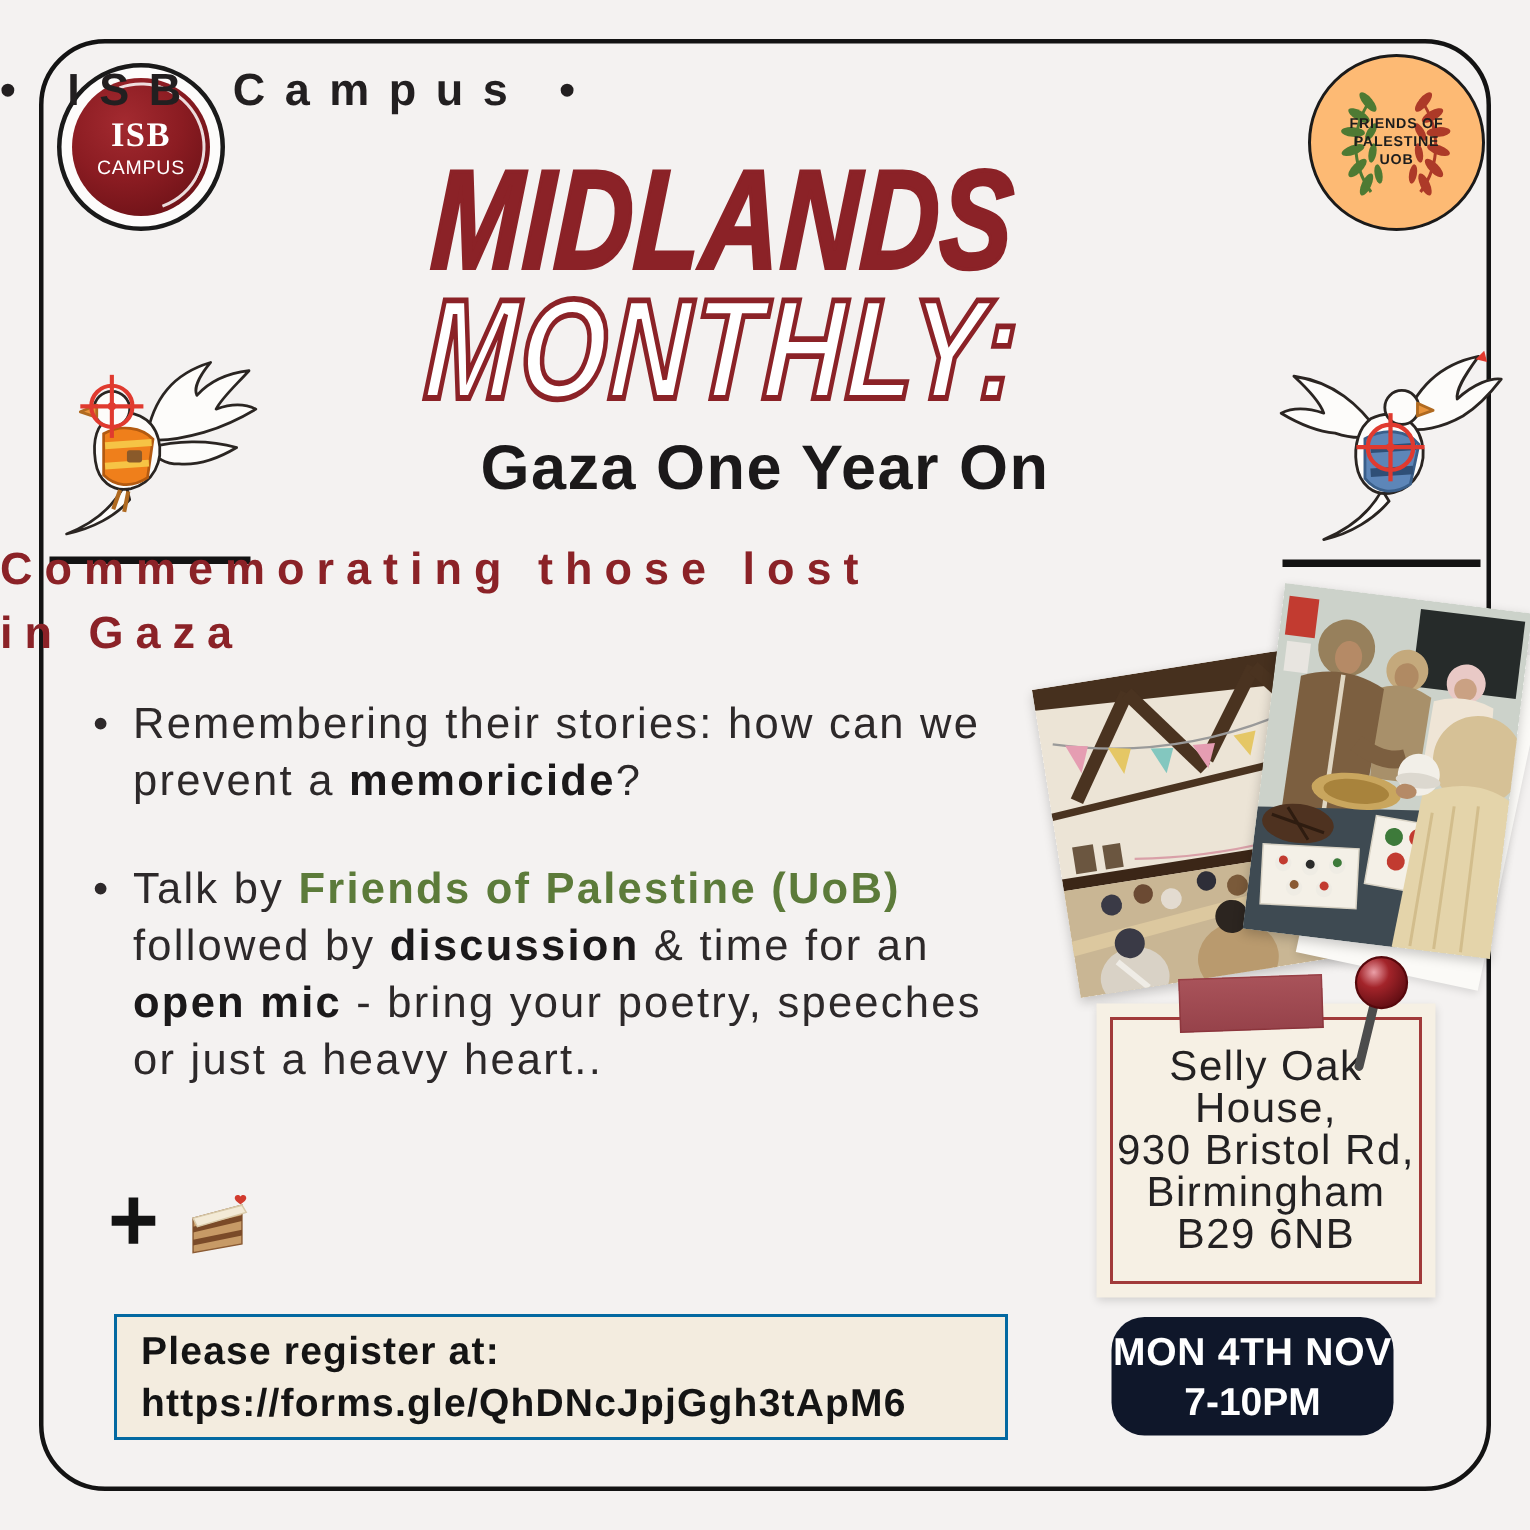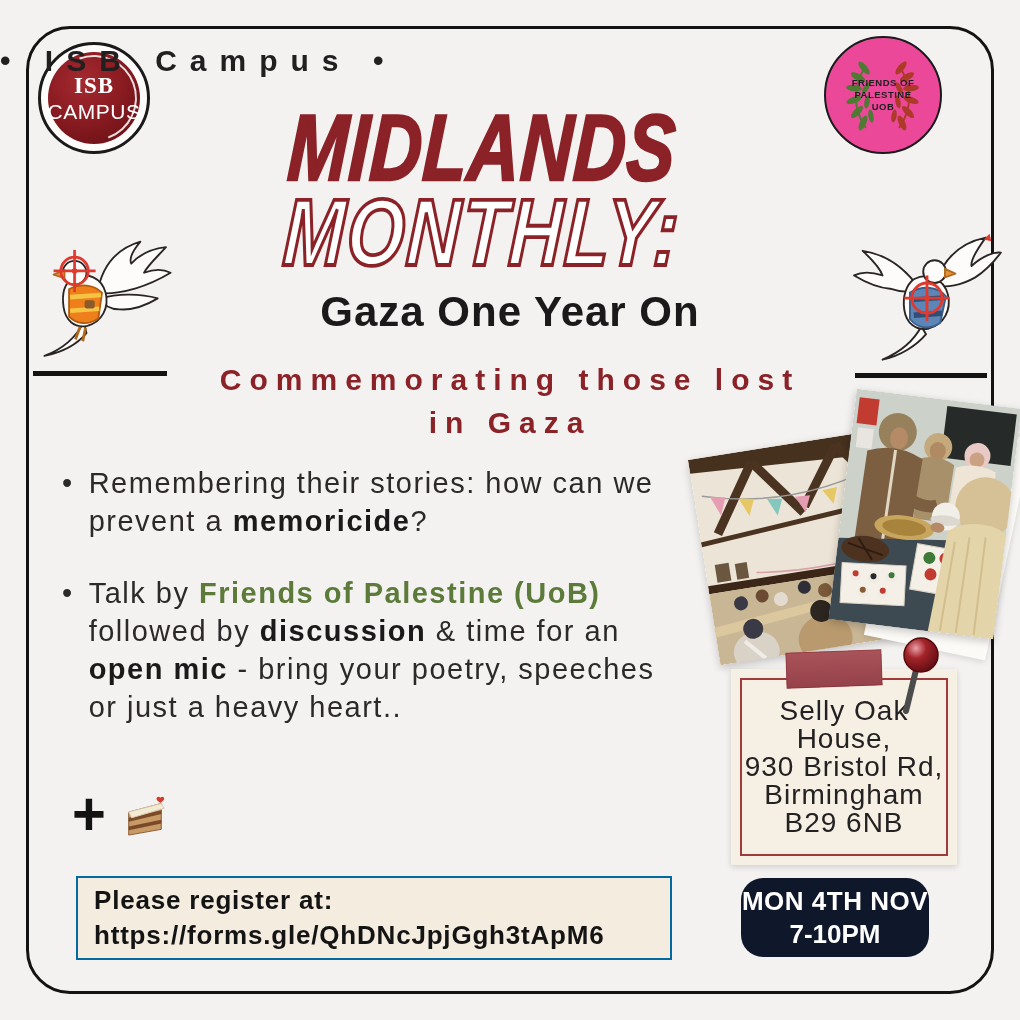--- a/index.html
+++ b/index.html
@@ -23,38 +23,38 @@
 
   .logo-isb{position:absolute;left:38px;top:42px;width:112px;height:112px;border-radius:50%;
     background:#fdfcfb;border:3px solid #1a1a1a;box-sizing:border-box;}
   .isb-inner{position:absolute;inset:7px;border-radius:50%;
     background:radial-gradient(circle at 38% 32%,#a32a30 0%,#8b1c22 45%,#5f0d12 100%);
     display:flex;flex-direction:column;align-items:center;justify-content:center;}
   .isb-inner::before{content:"";position:absolute;inset:3px;border-radius:50%;
     border:2.5px solid rgba(255,255,255,.85);border-left-color:transparent;
     border-bottom-color:transparent;transform:rotate(25deg);}
   .isb-line1{font-family:"Liberation Serif",serif;font-weight:bold;font-size:23px;color:#fff;letter-spacing:1px;}
-  .isb-line2{font-size:21px;color:#fff;letter-spacing:.5px;margin-top:1px;}
-
-  .logo-fop{position:absolute;left:824px;top:36px;width:118px;height:118px;border-radius:50%;
-    background:#ec4899;border:2.5px solid #1a1a1a;box-sizing:border-box;overflow:hidden;}
+  .isb-line2{font-size:13px;color:#fff;letter-spacing:.5px;margin-top:1px;}
+
+  .logo-fop{position:absolute;left:872px;top:36px;width:118px;height:118px;border-radius:50%;
+    background:#fdba74;border:2.5px solid #1a1a1a;box-sizing:border-box;overflow:hidden;}
   .fop-text{position:absolute;inset:0;display:flex;flex-direction:column;align-items:center;
     justify-content:center;font-size:9.5px;font-weight:bold;letter-spacing:.5px;color:#1d1d1d;line-height:12px;}
 
   
   .dove-left{position:absolute;left:26px;top:238px;width:152px;height:128px;}
   .dove-right{position:absolute;left:848px;top:230px;width:158px;height:142px;}
   .sep{position:absolute;height:5px;background:#131313;}
   .sep-left{left:33px;top:371px;width:134px;}
   .sep-right{left:855px;top:373px;width:132px;}
 
   
   .event-title{position:absolute;top:288px;left:0;width:1020px;text-align:center;
     font-size:42px;font-weight:bold;color:#1b191a;letter-spacing:1px;}
-  .subtitle{position:absolute;top:358px;left:0;width:1020px;text-align:center;
+  .subtitle{position:absolute;top:358px;left:0;width:1020px;
     font-size:30px;font-weight:bold;color:#8b2227;letter-spacing:8px;line-height:43px;}
   .subtitle span{display:block;}
 
   
   .bullets{position:absolute;left:62px;top:464px;width:618px;
     font-size:29px;letter-spacing:1.5px;line-height:38px;color:#2d292a;}
   .bullet-item{display:flex;gap:15px;}
   .bullet-item + .bullet-item{margin-top:34px;}
   .bullet-marker{flex:0 0 auto;}
   .bullets strong{color:#1b191a;}

